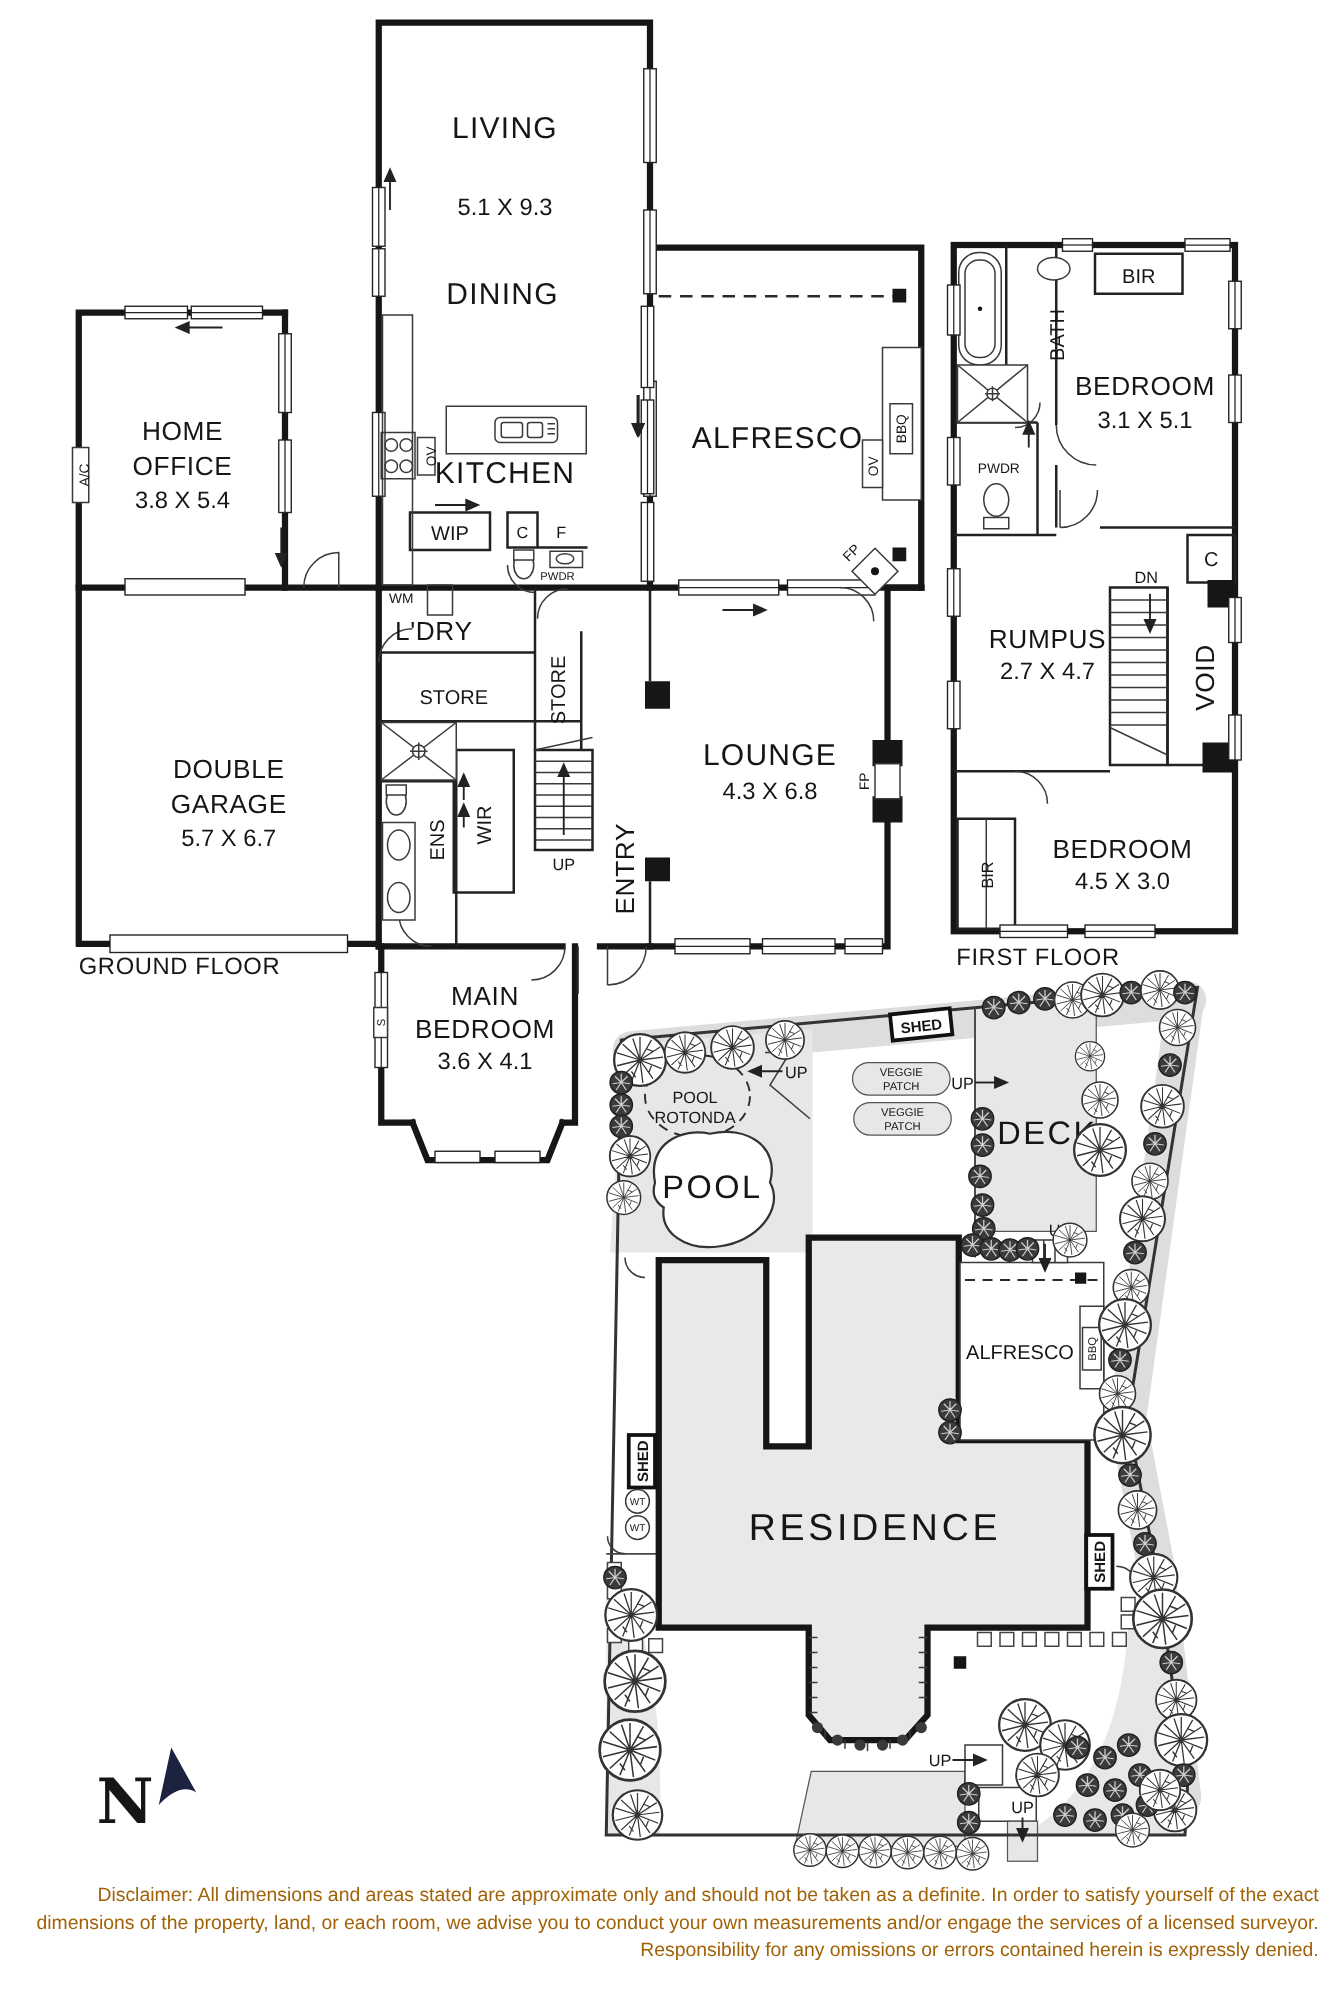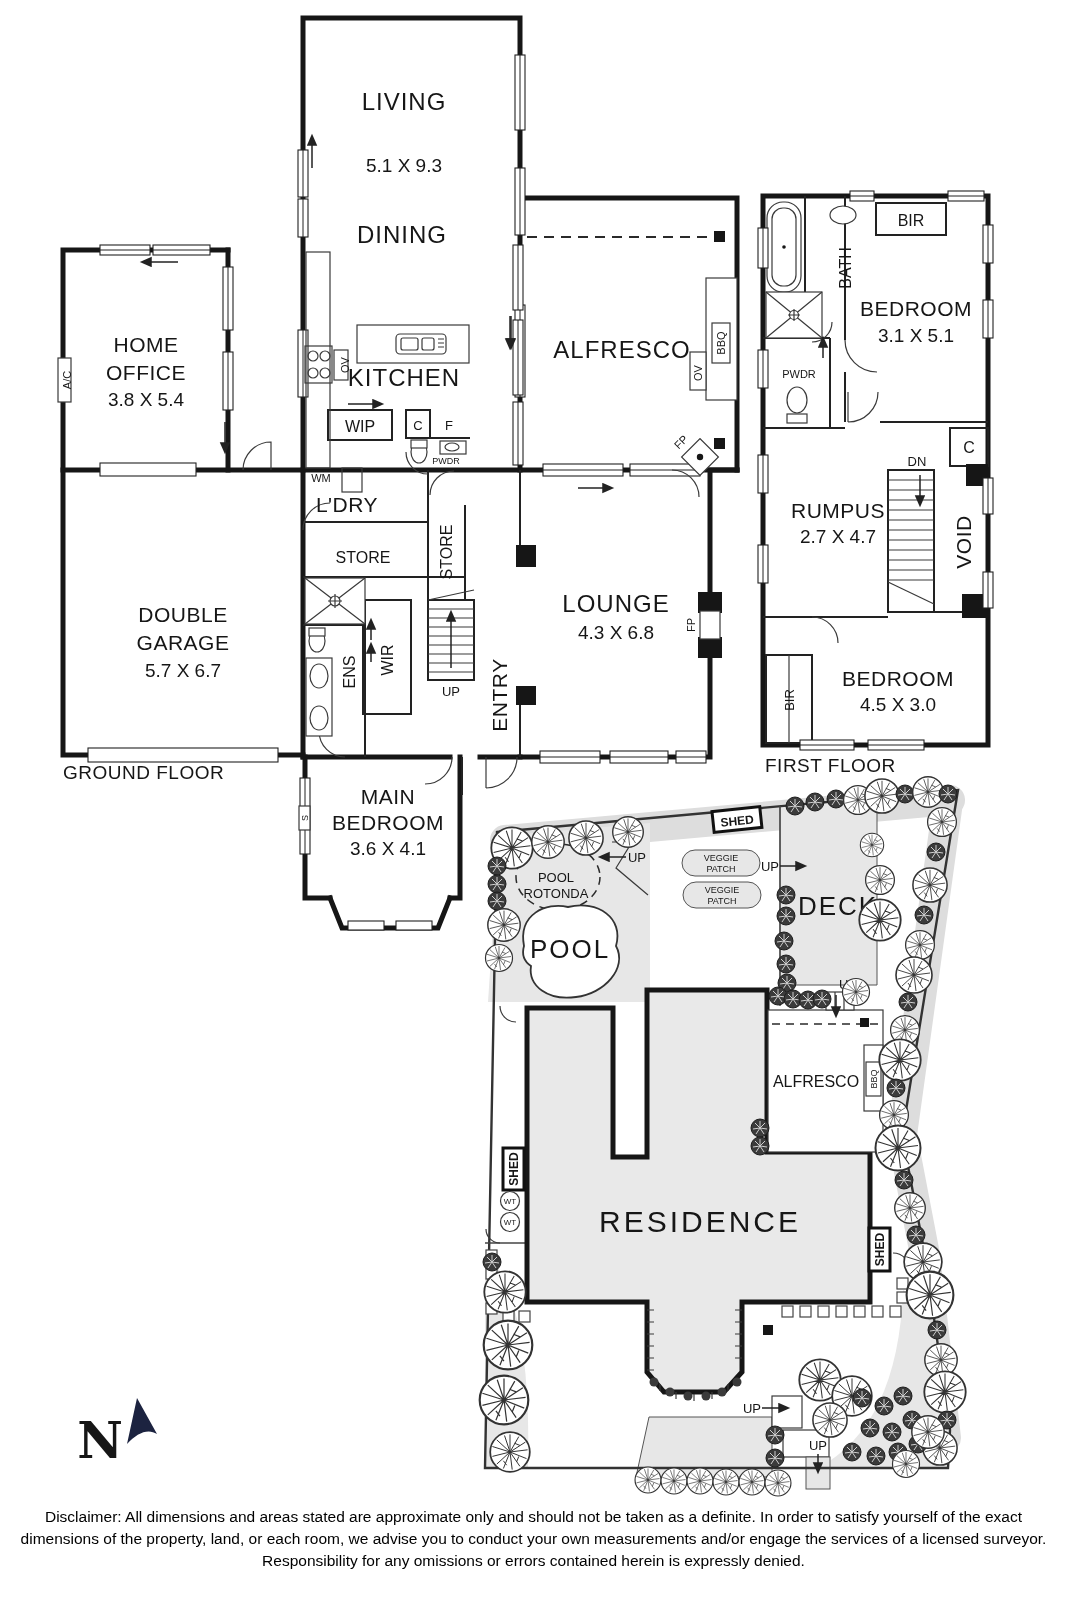--- a/index.html
+++ b/index.html
@@ -26,22 +26,22 @@
   .dash{stroke:#2a2a2a;stroke-width:2;stroke-dasharray:10 7;fill:none;}
   .dash1{stroke:#2a2a2a;stroke-width:1.5;stroke-dasharray:8 6;fill:none;}
   .bed{fill:#e7e7e7;stroke:none;}
   .beds{fill:#e7e7e7;stroke:#555;stroke-width:1;}
   .band{stroke:#ddd;stroke-width:30;fill:none;stroke-linecap:round;}
   .ar{stroke:#222;stroke-width:1.5;fill:none;marker-end:url(#ah);}
   .fence{stroke:#444;stroke-width:1.4;fill:none;}
   .stone{fill:#fff;stroke:#444;stroke-width:1.2;}
   .shedbox{fill:#fff;stroke:#111;stroke-width:3;}
   .shedtxt{font-size:12px;font-weight:bold;}
-  .disclaimer{position:absolute;left:0;top:1506px;width:1067px;text-align:center;
-    font-size:15.5px;line-height:1.42;color:#000000;font-family:"Liberation Sans",sans-serif;padding:0 12px;box-sizing:border-box;}
+  .disclaimer{position:absolute;left:0;top:1506px;width:1067px;text-align:right;
+    font-size:15.5px;line-height:1.42;color:#a16207;font-family:"Liberation Sans",sans-serif;padding:0 12px;box-sizing:border-box;}
   .compassN{font-family:"DejaVu Serif","Liberation Serif",serif;font-weight:bold;font-size:50px;}
 </style>
 </head>
 <body>
 
 <svg viewBox="0 0 1067 1600" width="1067" height="1600">
 <defs>
   <marker id="ah" markerWidth="9" markerHeight="8" refX="6.5" refY="3.5" orient="auto">
     <path d="M0,0 L8,3.5 L0,7 Z" fill="#222"></path>
   </marker>

